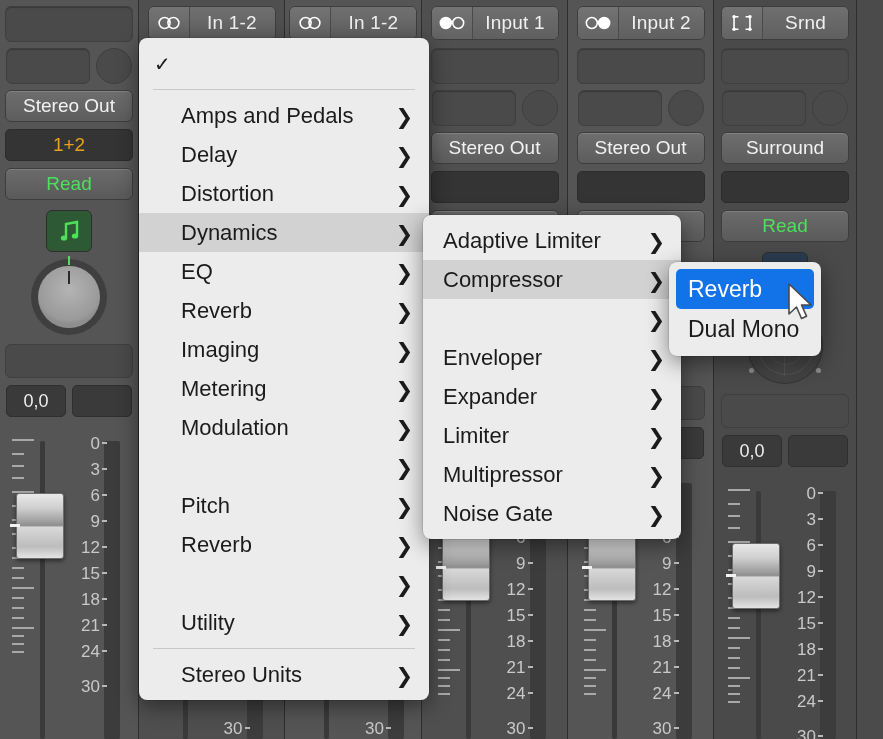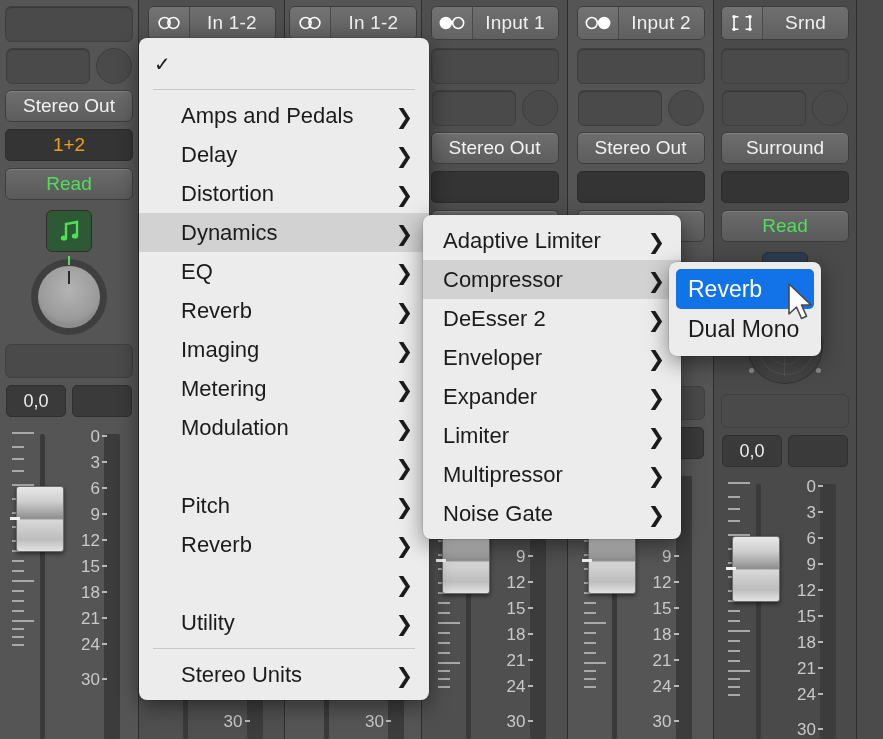--- a/index.html
+++ b/index.html
@@ -113,21 +113,21 @@
     background:radial-gradient(circle at 50% 45%,#4e4e4e,#3d3d3d);
     box-shadow:inset 0 0 0 1px #343434;
   }
   .panner .ring{position:absolute;border:1px solid #555;border-radius:50%;}
   .panner .dot{position:absolute;width:10px;height:10px;border-radius:50%;background:#42d94f;
     left:50%;top:9px;transform:translateX(-50%);}
   .panner .corner{position:absolute;width:5px;height:5px;border-radius:50%;background:#8a8a8a;}
 
   
   .valbox{width:126px;height:32px;border-radius:6px;background:#4a4a4a;border:1px solid #3f3f3f;margin-bottom:7px;}
-  .val-row{width:126px;height:32px;display:flex;gap:6px;margin-bottom:3px;}
+  .val-row{width:126px;height:32px;display:flex;gap:6px;margin-bottom:10px;}
   .val-cell{flex:1;border-radius:5px;background:#3a3a3a;border:1px solid #2f2f2f;
     display:flex;align-items:center;justify-content:center;color:#efefef;font-size:18px;}
   .val-cell.empty{color:transparent;}
 
   
   .fader-area{width:136px;flex:1;display:flex;justify-content:center;position:relative;padding-top:6px;}
   .fader-col{position:relative;width:56px;height:100%;}
   .fader-track{position:absolute;left:30px;top:8px;width:5px;bottom:0;background:#3a3a3a;border-radius:2px;}
   .tickstack{position:absolute;left:2px;top:6px;width:26px;bottom:0;}
   .tickstack i{position:absolute;left:0;height:2px;background:#a8a8a8;display:block;}
@@ -754,21 +754,20 @@
 <div class="menu" id="menu-dynamics">
     <div class="mi">
       <span>Adaptive Limiter</span>
       <span class="chev">❯</span>
     </div>
     <div class="mi sel">
       <span>Compressor</span>
       <span class="chev">❯</span>
     </div>
     <div class="mi">
-      <span>DeEsser 2</span>
       <span class="chev">❯</span>
     </div>
     <div class="mi">
       <span>Enveloper</span>
       <span class="chev">❯</span>
     </div>
     <div class="mi">
       <span>Expander</span>
       <span class="chev">❯</span>
     </div>

